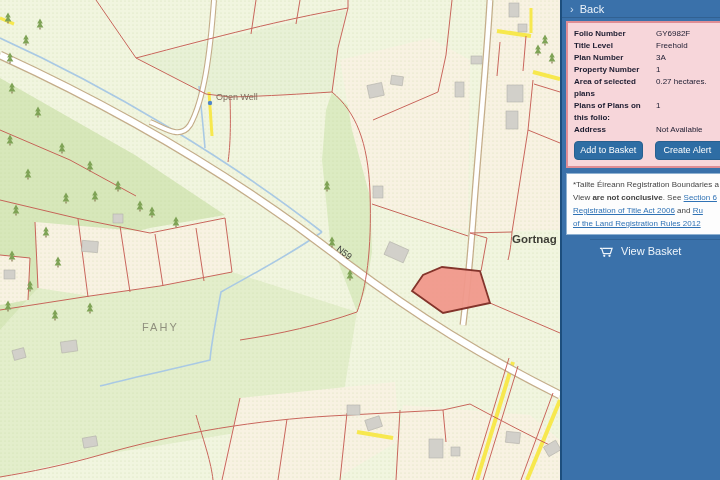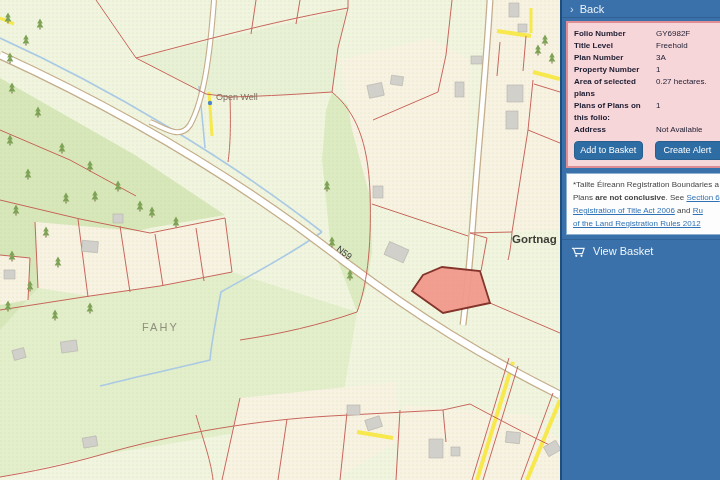--- a/index.html
+++ b/index.html
@@ -28,21 +28,21 @@
   .btn{background:#2e6da4;border:1px solid #27608f;color:#fff;font-size:9px;
        line-height:17px;text-align:center;border-radius:4px;cursor:pointer;
        box-sizing:border-box;}
   .btn.b1{width:80px;}
   .btn.b2{width:110px;margin-left:12px;text-align:left;padding-left:8px;}
   .disclaimer{margin:5px 0 0 4px;background:#fdfdfd;border:1px solid #8fb1d1;
               padding:4px 0 4px 6px;width:208px;box-sizing:border-box;
               font-size:8px;line-height:13px;color:#444;}
   .disclaimer div{white-space:nowrap;overflow:hidden;}
   .dl{color:#2f72b5;text-decoration:underline;cursor:pointer;}
-  .menu{margin-top:4px;}
+  .menu{margin-top:4px;padding-left:28px;}
   .mrow{height:22px;display:flex;align-items:center;padding-left:9px;
         border-top:1px solid #2f6296;font-size:11px;color:#eff5fb;cursor:pointer;}
   .mrow svg{margin-right:8px;flex:none;}
   .mrow.help{color:#dfe9f4;}
 </style>
 </head>
 <body>
 
 <div class="screen">
 
@@ -231,21 +231,21 @@
         <div class="btn b1">Add to Basket</div>
         <div class="btn b2">Create Alert</div>
       </div>
     </div>
 
     <div class="disclaimer">
       <div>
         <span>*Tailte Éireann Registration Boundaries a</span>
       </div>
       <div>
-        <span>Plans </span><b>are not conclusive</b><span>. See </span><span class="dl">Section 6</span>
+        <span>View </span><b>are not conclusive</b><span>. See </span><span class="dl">Section 6</span>
       </div>
       <div>
         <span class="dl">Registration of Title Act 2006</span><span> and </span><span class="dl">Ru</span>
       </div>
       <div>
         <span class="dl">of the Land Registration Rules 2012</span>
       </div>
     </div>
 
     <div class="menu">

